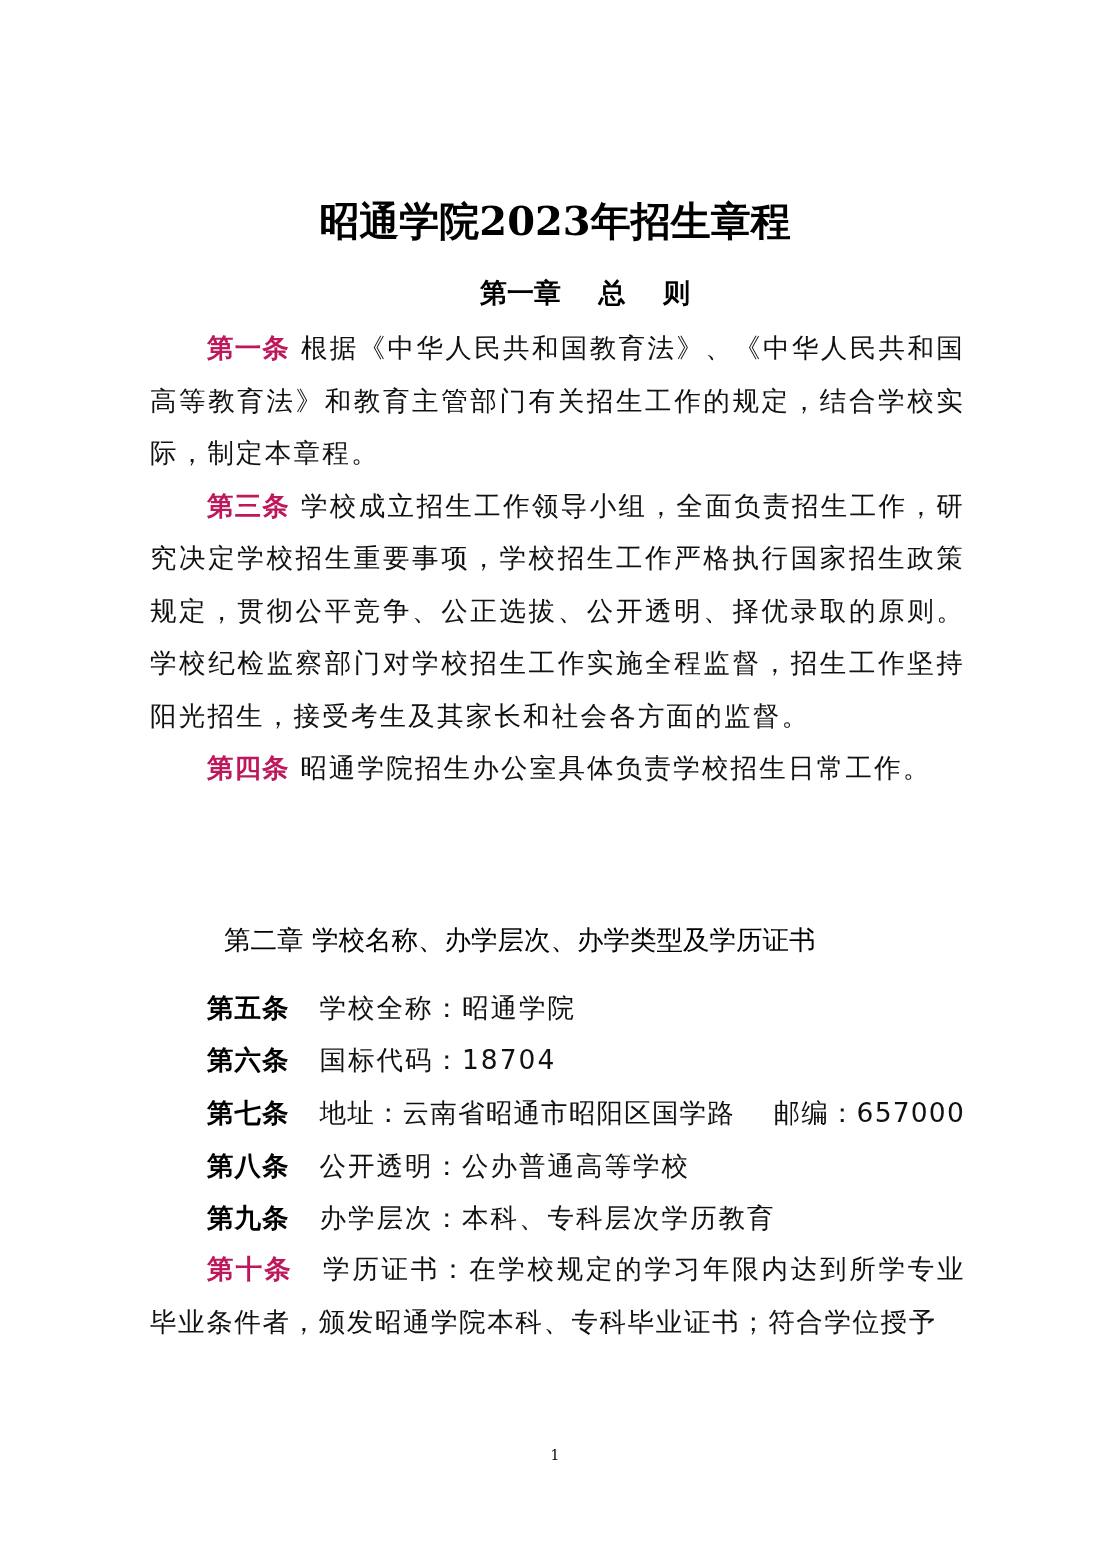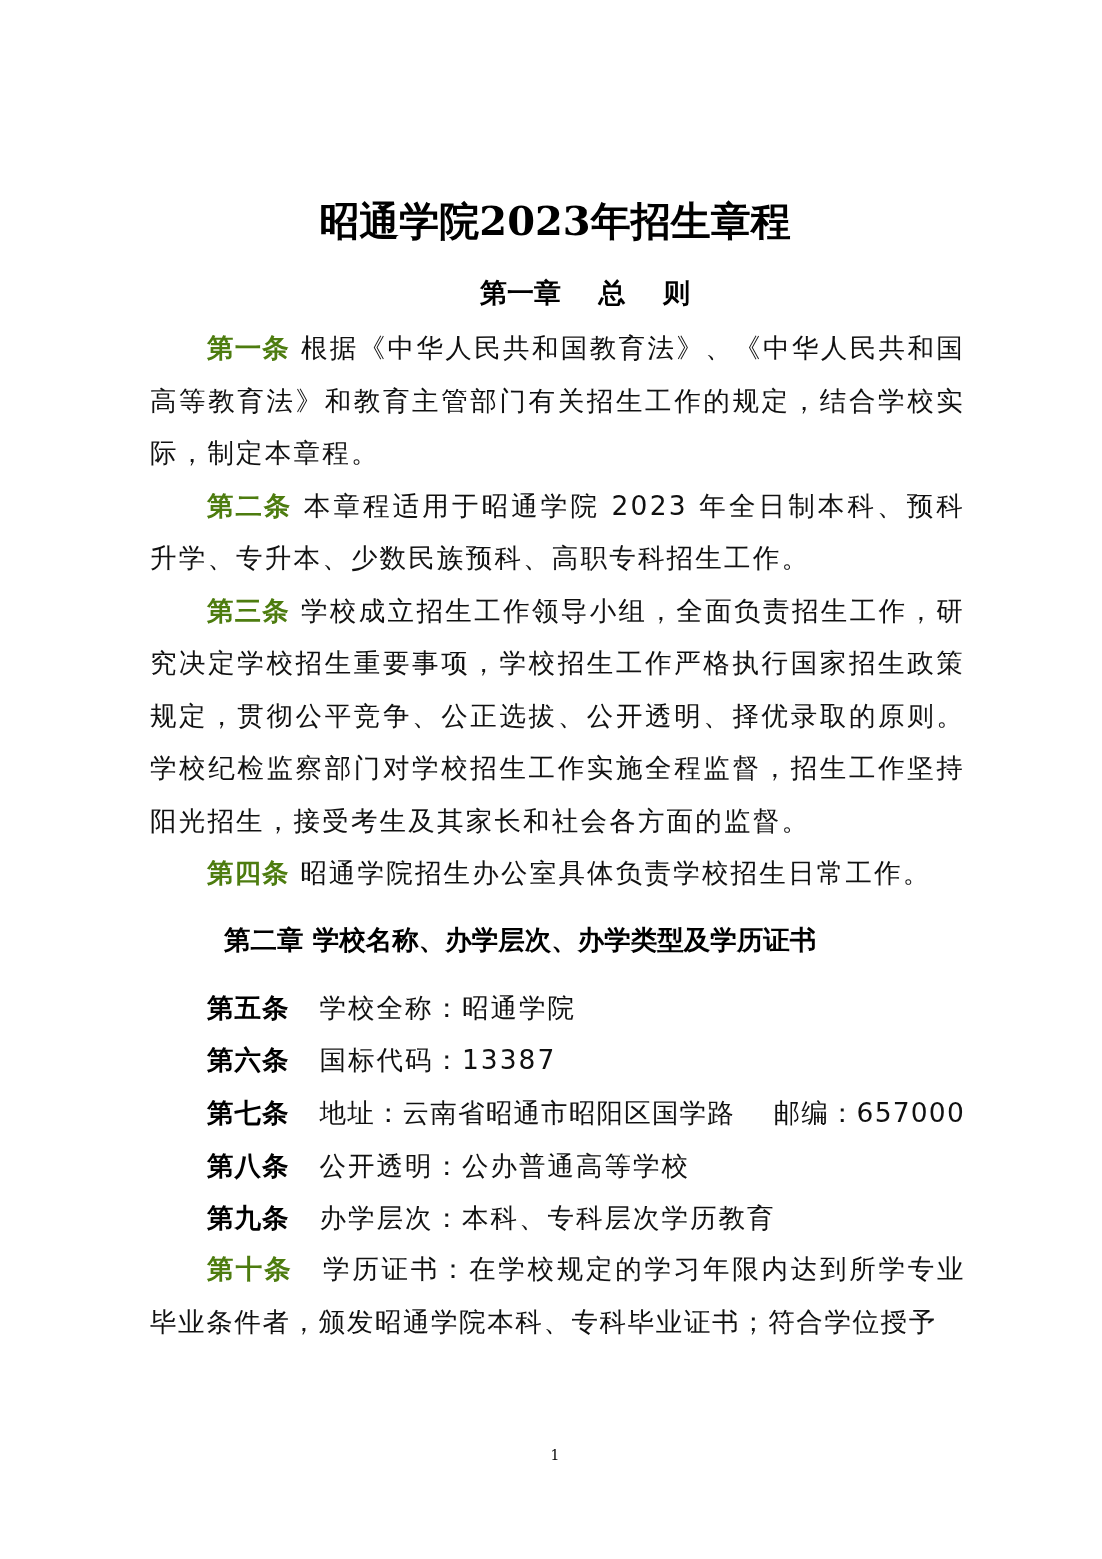--- a/index.html
+++ b/index.html
@@ -10,58 +10,57 @@
     font-family: "DejaVu Serif", "Liberation Serif", serif; font-weight: bold;
     font-size: 40px; letter-spacing: 0px; line-height: 52px;
   }
   .chapter {
     position: absolute; left: 0; width: 1170px; text-align: center;
     font-family: "DejaVu Sans", "Liberation Sans", sans-serif; font-weight: bold;
     font-size: 27px; line-height: 40px; white-space: pre;
   }
   .chapter2 {
     position: absolute; left: 224px; font-family: "DejaVu Sans", "Liberation Sans", sans-serif;
-    font-weight: bold; font-size: 26.5px; line-height: 40px; white-space: nowrap;
+    font-weight: normal; font-size: 26.5px; line-height: 40px; white-space: nowrap;
   }
   .body {
     position: absolute; left: 150px; width: 815px;
     font-family: "DejaVu Sans", "Liberation Sans", sans-serif;
     font-size: 26.5px; line-height: 52.5px; text-align: justify;
     letter-spacing: 2.2px; color: #111;
   }
-  .body .lead { font-weight: bold; letter-spacing: 1px; color: #4d7c0f; }
+  .body .lead { font-weight: bold; letter-spacing: 1px; color: #be185d; }
   .indent { text-indent: 57px; }
   .article { margin: 0; }
   .line-item { position: absolute; left: 207px; font-family: "DejaVu Sans", "Liberation Sans", sans-serif; font-size: 26.5px; line-height: 40px; white-space: nowrap; letter-spacing: 2px; color: #111; }
   .line-item .lead { font-weight: bold; letter-spacing: 1px; color: #000000; margin-right: 30px; }
   .pagenum {
     position: absolute; top: 1447px; left: 0; width: 1110px; text-align: center;
     font-family: "DejaVu Serif", "Liberation Serif", serif; font-size: 14px;
   }
 </style>
 </head>
 <body>
 
 <div class="page">
 
   <div class="title">昭通学院2023年招生章程</div>
 
   <div class="chapter" style="top:273px;">第一章    总    则</div>
 
   <div class="body" style="top:322px;">
     <p class="article indent"><span class="lead">第一条</span>&nbsp;<span>根据《中华人民共和国教育法》、《中华人民共和国高等教育法》和教育主管部门有关招生工作的规定，结合学校实际，制定本章程。</span></p>
-    <p class="article indent"><span class="lead">第二条</span>&nbsp;<span>本章程适用于昭通学院 2023 年全日制本科、预科升学、专升本、少数民族预科、高职专科招生工作。</span></p>
     <p class="article indent"><span class="lead">第三条</span>&nbsp;<span>学校成立招生工作领导小组，全面负责招生工作，研究决定学校招生重要事项，学校招生工作严格执行国家招生政策规定，贯彻公平竞争、公正选拔、公开透明、择优录取的原则。学校纪检监察部门对学校招生工作实施全程监督，招生工作坚持阳光招生，接受考生及其家长和社会各方面的监督。</span></p>
     <p class="article indent"><span class="lead">第四条</span>&nbsp;<span>昭通学院招生办公室具体负责学校招生日常工作。</span></p>
   </div>
 
   <div class="chapter2" style="top:920px;">第二章  学校名称、办学层次、办学类型及学历证书</div>
 
   <div class="line-item" style="top:988px;"><span class="lead">第五条</span><span>学校全称：昭通学院</span></div>
-  <div class="line-item" style="top:1040px;"><span class="lead">第六条</span><span>国标代码：13387</span></div>
+  <div class="line-item" style="top:1040px;"><span class="lead">第六条</span><span>国标代码：18704</span></div>
   <div class="line-item" style="top:1093px; letter-spacing:1.2px;"><span class="lead">第七条</span><span style="white-space:pre;">地址：云南省昭通市昭阳区国学路    邮编：657000</span></div>
   <div class="line-item" style="top:1146px;"><span class="lead">第八条</span><span>公开透明：公办普通高等学校</span></div>
   <div class="line-item" style="top:1198px;"><span class="lead">第九条</span><span>办学层次：本科、专科层次学历教育</span></div>
 
   <div class="body" style="top:1243px; letter-spacing:1.6px;">
     <p class="article" style="text-indent:57px;"><span class="lead" style="margin-right:30px;">第十条</span><span>学历证书：在学校规定的学习年限内达到所学专业毕业条件者，颁发昭通学院本科、专科毕业证书；符合学位授予</span></p>
   </div>
 
   <div class="pagenum">1</div>
 </div>

